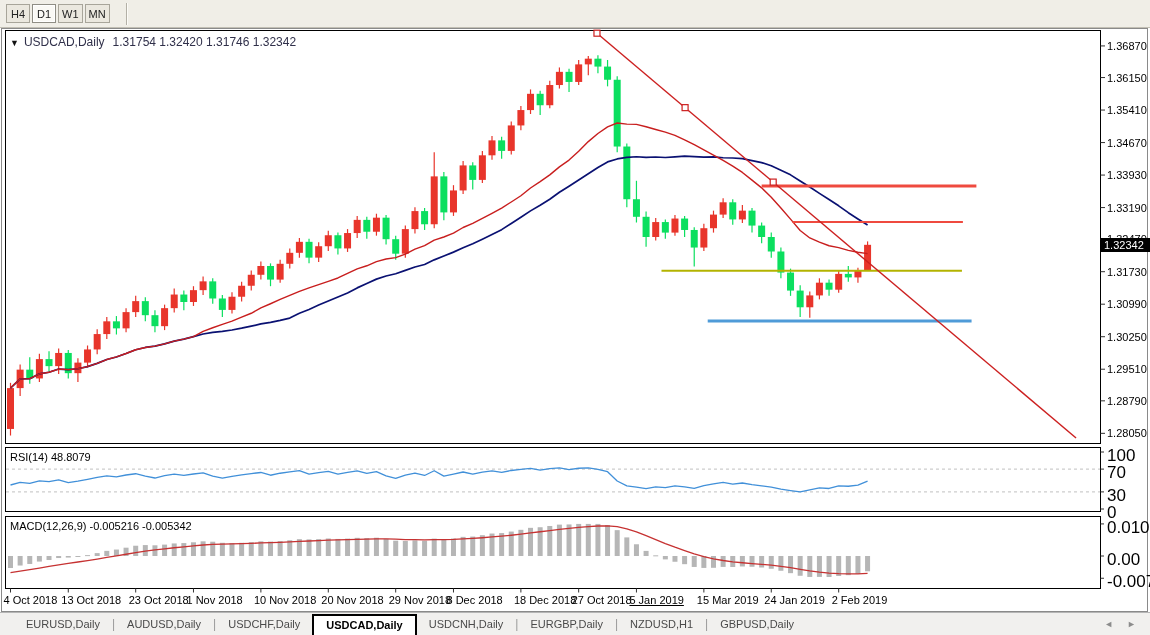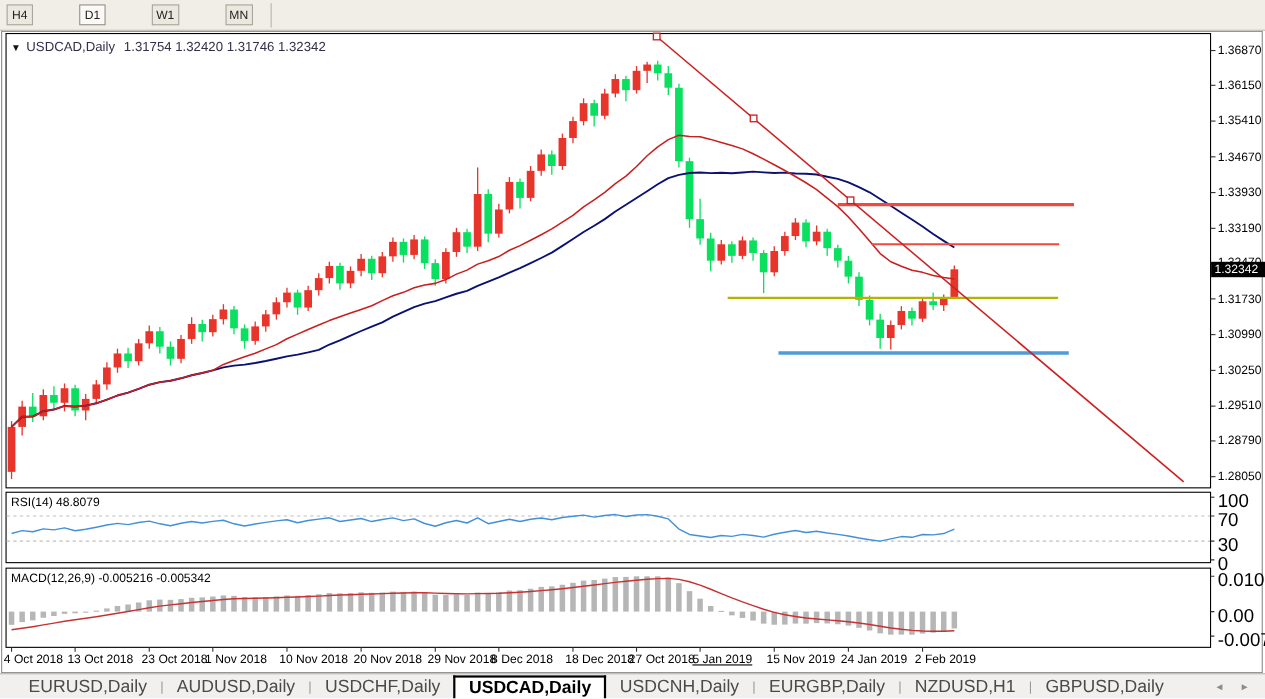--- a/index.html
+++ b/index.html
@@ -44,36 +44,36 @@
     color:#fff;font-size:11px;line-height:14px;padding-left:3px;box-sizing:border-box;
   }
   
   .tabbar{
     position:absolute;left:0;top:612px;width:1150px;height:23px;
     background:#f1f0ee;border-top:1px solid #b5b5b5;
     display:flex;align-items:center;box-sizing:border-box;
   }
   .tabs{display:flex;align-items:center;height:100%;padding-left:14px;}
   .tab{
-    font-size:16px;color:#4a4a4a;padding:0 12px;height:21px;line-height:21px;
+    font-size:11px;color:#4a4a4a;padding:0 12px;height:21px;line-height:21px;
     cursor:default;user-select:none;white-space:nowrap;
   }
   .tab.active{
     background:#fff;border:2px solid #000;border-bottom:none;color:#000;
     font-weight:bold;height:21px;line-height:19px;box-sizing:border-box;
   }
   .tab-sep{color:#9a9a9a;font-size:12px;}
   .tab-arrows{margin-left:auto;margin-right:14px;display:flex;gap:14px;}
   .tab-arrow{font-size:9px;color:#8c8c8c;cursor:default;}
 </style>
 </head>
 <body>
 
 <div class="toolbar">
-  <div id="tf-buttons" style="display:flex;align-items:center;gap:40px;">
+  <div id="tf-buttons" style="display:flex;align-items:center;">
       <div class="tf-btn">H4</div>
       <div class="tf-btn active">D1</div>
       <div class="tf-btn">W1</div>
       <div class="tf-btn">MN</div>
     </div>
   <span class="tb-divider"></span>
 </div>
 
 <div class="win-frame"></div>
 
@@ -437,21 +437,21 @@
     <div class="date-label" style="left: 61.28px;">13 Oct 2018</div>
     <div class="date-label" style="left: 128.69px;">23 Oct 2018</div>
     <div class="date-label" style="left: 186.47px;">1 Nov 2018</div>
     <div class="date-label" style="left: 253.88px;">10 Nov 2018</div>
     <div class="date-label" style="left: 321.29px;">20 Nov 2018</div>
     <div class="date-label" style="left: 388.7px;">29 Nov 2018</div>
     <div class="date-label" style="left: 446.48px;">8 Dec 2018</div>
     <div class="date-label" style="left: 513.89px;">18 Dec 2018</div>
     <div class="date-label" style="left: 571.67px;">27 Oct 2018</div>
     <div class="date-label" style="left: 629.45px; text-decoration: underline;">5 Jan 2019</div>
-    <div class="date-label" style="left: 696.86px;">15 Nov 2019</div>
+    <div class="date-label" style="left: 696.86px;">15 Mar 2019</div>
     <div class="date-label" style="left: 764.27px;">24 Jan 2019</div>
     <div class="date-label" style="left: 831.68px;">2 Feb 2019</div>
   </div>
 
 <div class="price-badge" id="price-badge" style="top: 237.818px; background: rgb(0, 0, 0);">1.32342</div>
 
 <div class="tabbar">
   <div class="tabs" id="tabs">
       <div class="tab">EURUSD,Daily</div>
       <span class="tab-sep">|</span>

